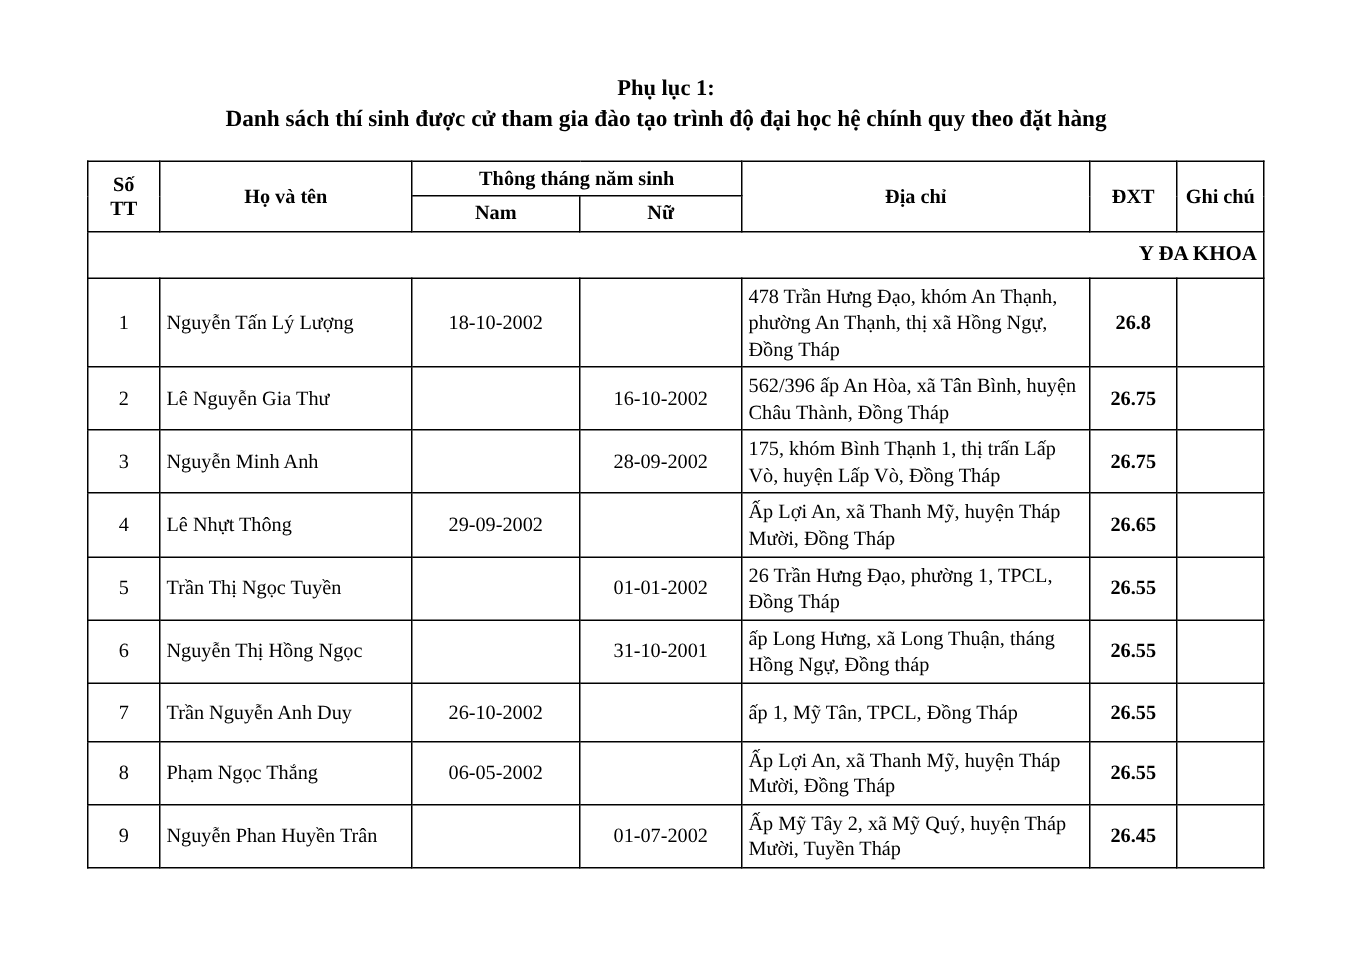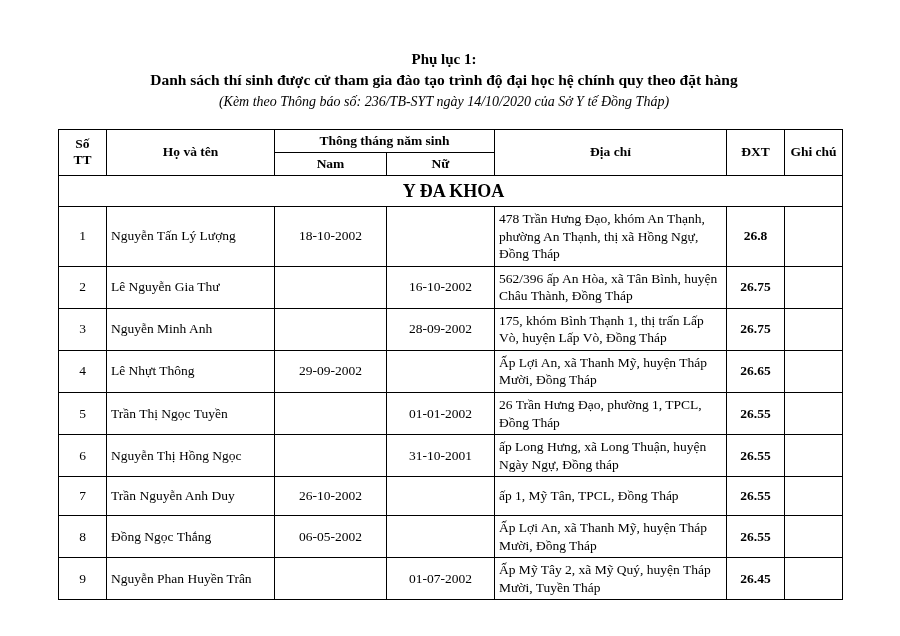--- a/index.html
+++ b/index.html
@@ -89,38 +89,37 @@
   td.dxt {
     text-align: center;
     font-weight: bold;
     font-size: 13.5px;
   }
   td.note {
     text-align: center;
   }
   tr.section td {
     font-weight: bold;
-    text-align: center;
+    text-align: right;
     padding-left: 10px;
-    font-size: 18px;
+    font-size: 14px;
     height: 24px;
   }
   tr.data-row td {
     height: 32px;
   }
 </style>
 </head>
 <body>
 
 <div class="page">
 
   <div class="doc-header">
     <div class="hdr-line1">Phụ lục 1:</div>
     <div class="hdr-line2">Danh sách thí sinh được cử tham gia đào tạo trình độ đại học hệ chính quy theo đặt hàng</div>
-    <div class="hdr-line4">(Kèm theo Thông báo số: 236/TB-SYT ngày 14/10/2020 của Sở Y tế Đồng Tháp)</div>
   </div>
 
   <table class="main">
     <colgroup>
       <col class="c-stt">
       <col class="c-name">
       <col class="c-nam">
       <col class="c-nu">
       <col class="c-addr">
       <col class="c-dxt">
@@ -196,38 +195,38 @@
         <td class="addr">26 Trần Hưng Đạo, phường 1, TPCL, Đồng Tháp</td>
         <td class="dxt">26.55</td>
         <td class="note"></td>
       </tr>
 
       <tr class="data-row">
         <td class="stt">6</td>
         <td class="name">Nguyễn Thị Hồng Ngọc</td>
         <td class="dob"></td>
         <td class="dob">31-10-2001</td>
-        <td class="addr">ấp Long Hưng, xã Long Thuận, huyện Ngày Ngự, Đồng tháp</td>
+        <td class="addr">ấp Long Hưng, xã Long Thuận, tháng Hồng Ngự, Đồng tháp</td>
         <td class="dxt">26.55</td>
         <td class="note"></td>
       </tr>
 
       <tr class="data-row">
         <td class="stt">7</td>
         <td class="name">Trần Nguyễn Anh Duy</td>
         <td class="dob">26-10-2002</td>
         <td class="dob"></td>
         <td class="addr">ấp 1, Mỹ Tân, TPCL, Đồng Tháp</td>
         <td class="dxt">26.55</td>
         <td class="note"></td>
       </tr>
 
       <tr class="data-row">
         <td class="stt">8</td>
-        <td class="name">Đồng Ngọc Thắng</td>
+        <td class="name">Phạm Ngọc Thắng</td>
         <td class="dob">06-05-2002</td>
         <td class="dob"></td>
         <td class="addr">Ấp Lợi An, xã Thanh Mỹ, huyện Tháp Mười, Đồng Tháp</td>
         <td class="dxt">26.55</td>
         <td class="note"></td>
       </tr>
 
       <tr class="data-row">
         <td class="stt">9</td>
         <td class="name">Nguyễn Phan Huyền Trân</td>

